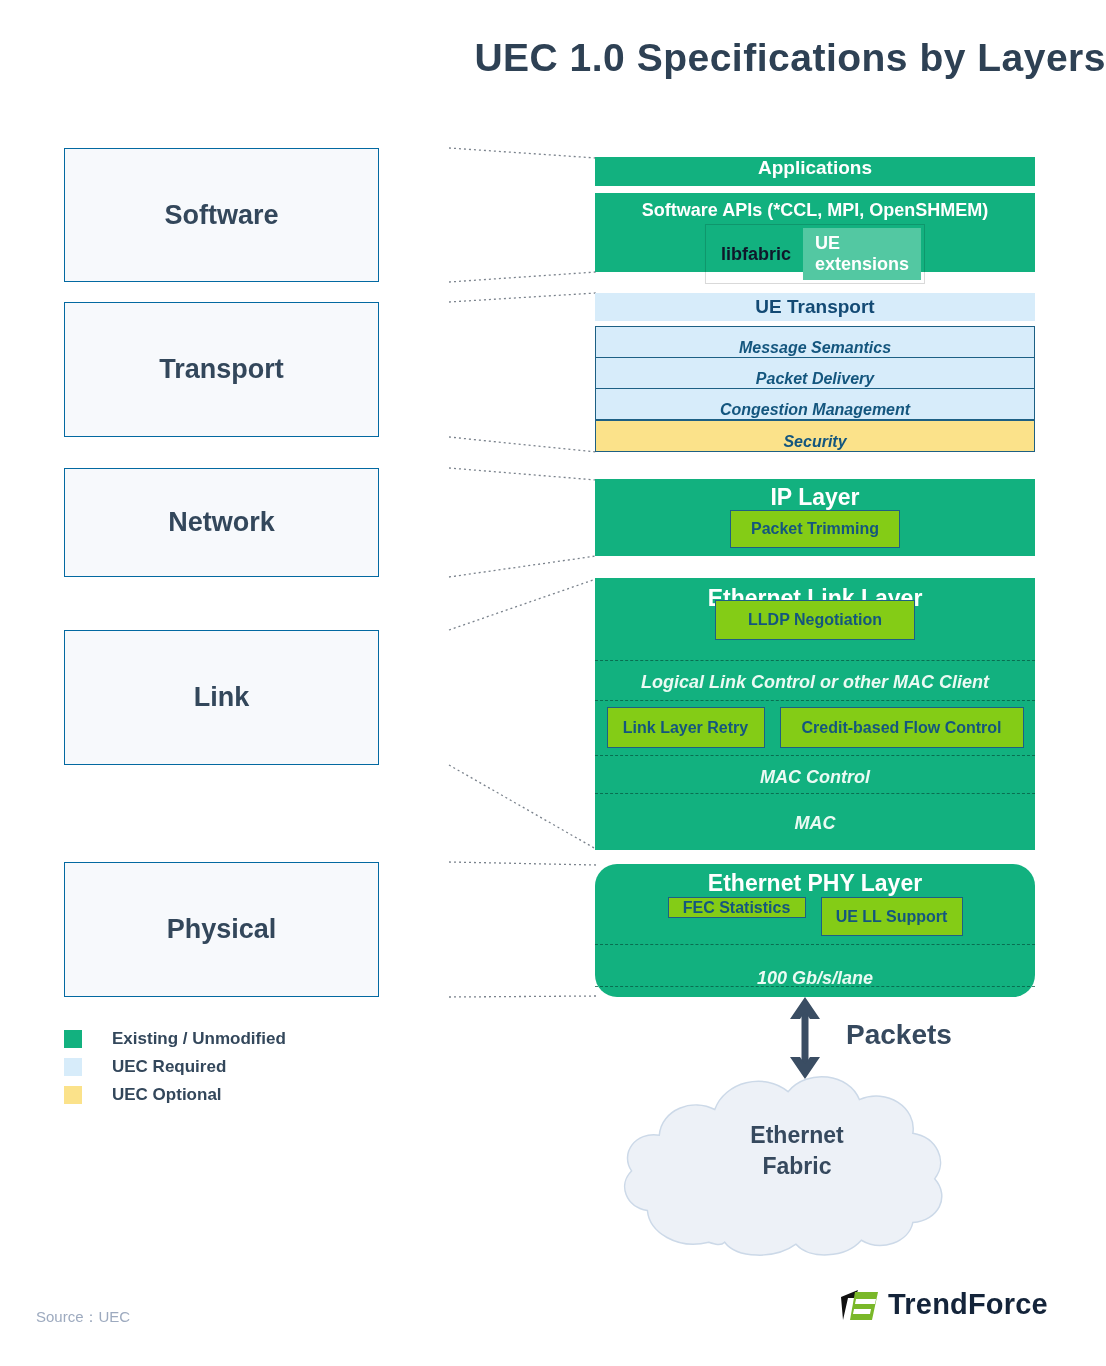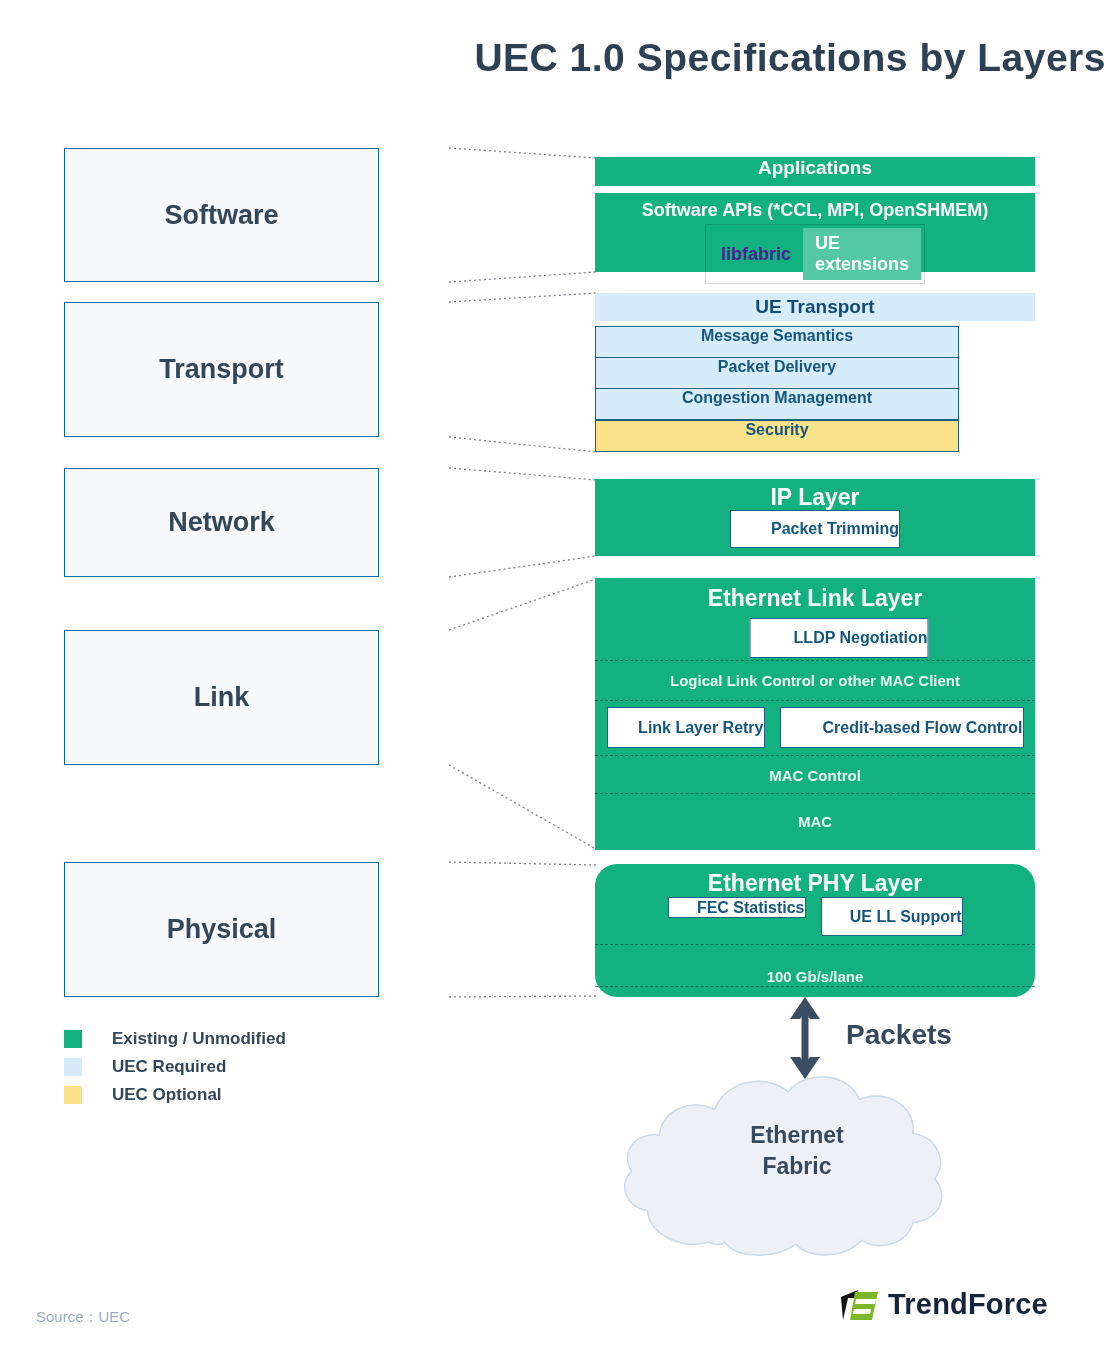--- a/index.html
+++ b/index.html
@@ -15,48 +15,48 @@
   
   .layer-box{
     position:absolute;left:64px;width:315px;background:#f7f9fc;
     border:1px solid #0369a1;display:flex;align-items:center;justify-content:center;
     font-size:27px;font-weight:600;color:#33475b;
   }
   
   .rbox{position:absolute;left:595px;width:440px;}
   .green{background:#12b17f;color:#ffffff;}
   .gtitle{position:absolute;left:0;width:100%;text-align:center;font-weight:700;font-size:23px;color:#fff;}
-  .gtext{position:absolute;left:0;width:100%;text-align:center;font-weight:600;font-size:15px;color:#eafaf3;}
+  .gtext{position:absolute;left:0;width:100%;text-align:center;font-weight:600;font-size:18px;color:#eafaf3;font-style:italic;}
   .chip{
-    background:#ffffff;border:1px solid #1d6084;color:#14567e;
-    font-weight:700;font-size:16px;display:flex;align-items:center;justify-content:flex-end;
+    background:#84cc16;border:1px solid #1d6084;color:#14567e;
+    font-weight:700;font-size:16px;display:flex;align-items:center;justify-content:center;
   }
   .dashline{position:absolute;left:0;width:100%;border-top:1px dashed rgba(6,90,66,.75);height:0;}
   .center-abs{left:50%;transform:translateX(-50%);position:absolute;}
   .boxrow{position:absolute;left:0;width:100%;display:flex;justify-content:center;gap:15px;}
   
   .trow{
-    position:absolute;left:595px;width:364px;height:32px;border:1px solid #1d6084;
-    display:flex;align-items:flex-start;justify-content:center;
-    font-size:16px;font-weight:700;color:#14567e;
+    position:absolute;left:595px;width:440px;height:32px;border:1px solid #1d6084;
+    display:flex;align-items:flex-end;justify-content:center;
+    font-size:16px;font-weight:700;color:#14567e;font-style:italic;
   }
   .trow.required{background:#d7ecfa;}
   .trow.optional{background:#fbe28a;}
   .ue-transport{
     position:absolute;left:595px;width:440px;height:28px;background:#d7ecfa;
     display:flex;align-items:center;justify-content:center;
     font-size:19px;font-weight:700;color:#134a74;
   }
   
   .apis-line{position:absolute;top:7px;left:0;width:100%;text-align:center;font-size:18px;font-weight:700;color:#fff;}
   .libwrap{
     position:absolute;top:31px;left:50%;transform:translateX(-50%);
     display:flex;align-items:center;border:1px solid rgba(0,0,0,.15);padding:3px;
   }
-  .libfabric-label{font-size:18px;font-weight:700;color:#4c1d95;padding:5px 12px;}
+  .libfabric-label{font-size:18px;font-weight:700;color:#0f172a;padding:5px 12px;}
   .ue-ext{background:#53c8a2;color:#fff;font-size:18px;font-weight:700;padding:5px 12px;}
   
   .legend-item{position:absolute;left:64px;display:flex;align-items:center;gap:30px;}
   .swatch{width:18px;height:18px;display:inline-block;}
   .legend-label{font-size:17px;font-weight:700;color:#33475b;}
   
   .packets-label{position:absolute;left:846px;top:1019px;font-size:28px;font-weight:800;color:#36495e;}
   .cloud-text{
     position:absolute;left:647px;top:1120px;width:300px;text-align:center;
     font-size:23px;font-weight:700;color:#36495e;line-height:31px;
@@ -132,21 +132,21 @@
 
   <div class="rbox green" style="top:479px;height:77px;">
     <div class="gtitle" style="top:5px;">IP Layer</div>
     <div class="chip center-abs" style="top:31px;width:170px;height:38px;">
       <span>Packet Trimming</span>
     </div>
   </div>
 
   <div class="rbox green" style="top:578px;height:272px;">
     <div class="gtitle" style="top:7px;">Ethernet Link Layer</div>
-    <div class="chip center-abs" style="top:40px;width:179px;height:40px;margin-left:24px;">
+    <div class="chip center-abs" style="top:22px;width:200px;height:40px;">
       <span>LLDP Negotiation</span>
     </div>
     <div class="dashline" style="top:82px;"></div>
     <div class="gtext" style="top:94px;">Logical Link Control or other MAC Client</div>
     <div class="dashline" style="top:122px;"></div>
     <div class="boxrow" style="top:129px;">
       <div class="chip" style="width:158px;height:41px;">
         <span>Link Layer Retry</span>
       </div>
       <div class="chip" style="width:244px;height:41px;">

